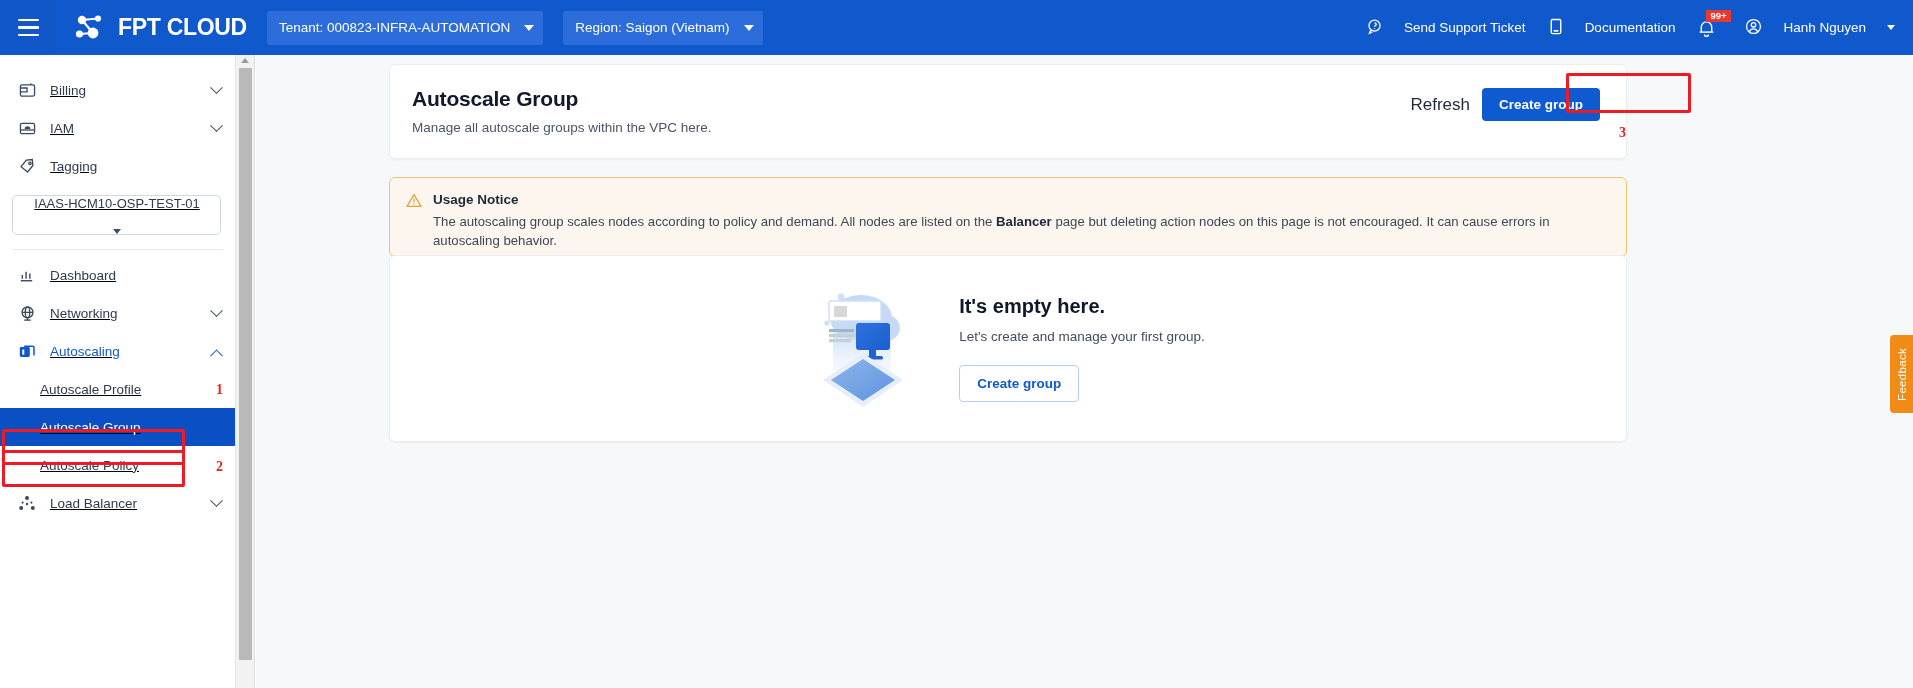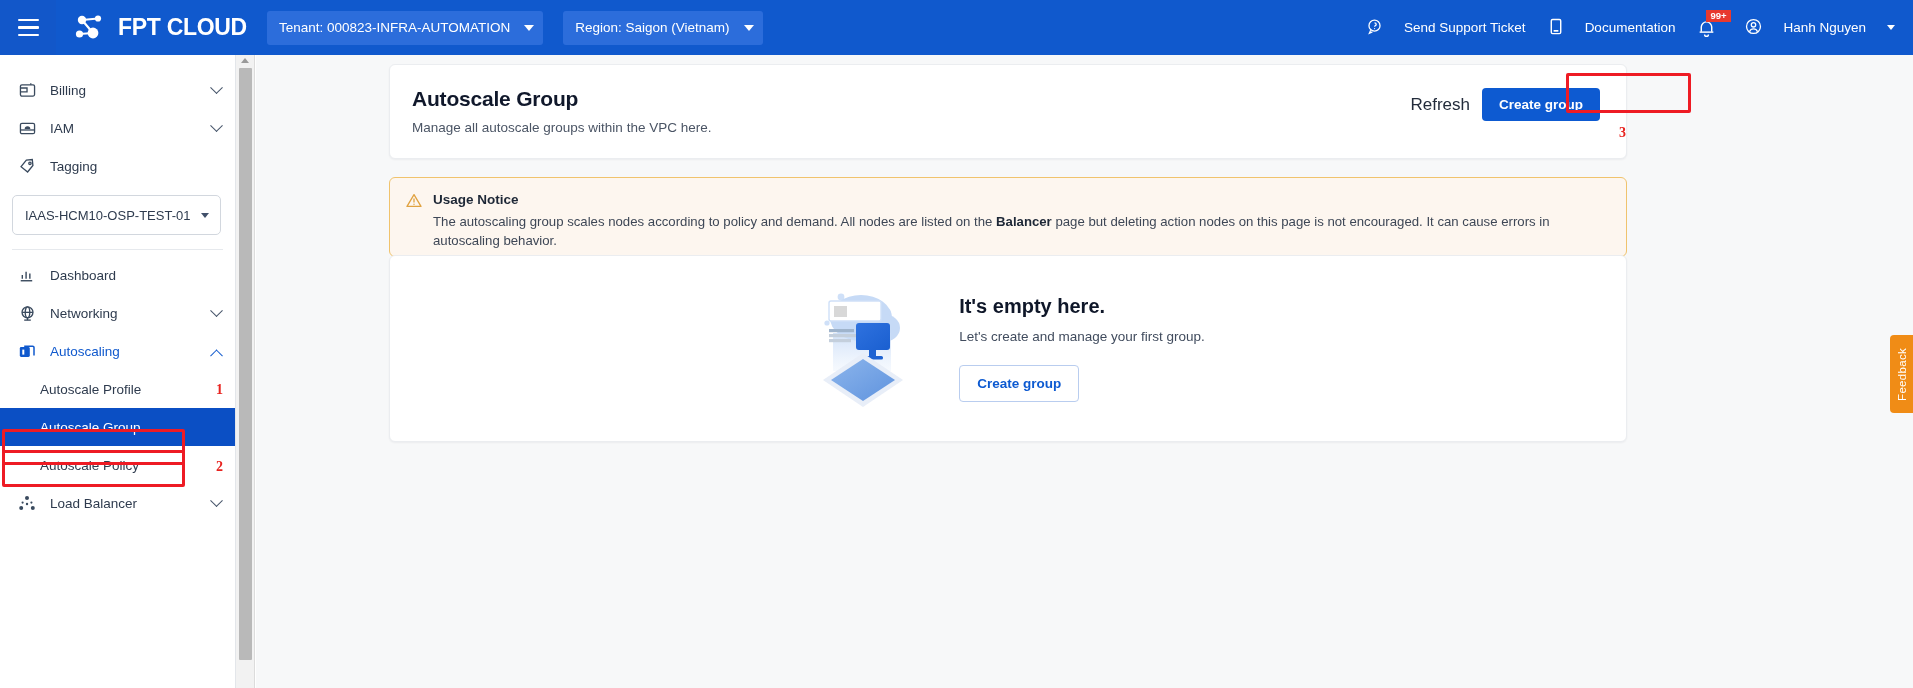--- a/index.html
+++ b/index.html
@@ -67,20 +67,21 @@
     line-height: 1;
   }
 
   
   .sidebar {
     position: absolute; top: 55px; left: 0;
     width: 236px; height: 633px;
     background: #ffffff;
     border-right: 1px solid #e3e6ea;
     overflow: hidden;
+    text-decoration: underline;
   }
   .nav-item {
     display: flex; align-items: center;
     height: 38px; padding: 0 14px 0 17px;
     cursor: pointer; position: relative;
   }
   .nav-item .ico {
     width: 20px; height: 20px; flex: 0 0 20px;
     display: flex; align-items: center; justify-content: center;
     margin-right: 13px; color: #3a4a5e;
@@ -102,21 +103,21 @@
     height: 38px; padding-left: 40px;
     font-size: 13.5px; color: #2e3b4e; cursor: pointer;
   }
   .nav-sub.selected { background: #0b4fc4; color: #ffffff; font-weight: 400; }
 
   .vpc-select {
     margin: 10px 14px 0 12px;
     height: 40px;
     border: 1px solid #d2d7de; border-radius: 5px;
     display: flex; align-items: center; justify-content: space-between;
-    padding: 0 11px 0 12px; cursor: pointer;
+    padding: 0 11px 0 12px; cursor: pointer; flex-direction: column;
   }
   .vpc-select .vpc-label { font-size: 13px; color: #2e3b4e; white-space: nowrap; }
   .vpc-select .caret {
     width: 0; height: 0;
     border-left: 4.5px solid transparent; border-right: 4.5px solid transparent;
     border-top: 5.5px solid #41506a;
   }
   .divider { height: 1px; background: #e6e9ed; margin: 14px 12px 6px 12px; }
 
   

